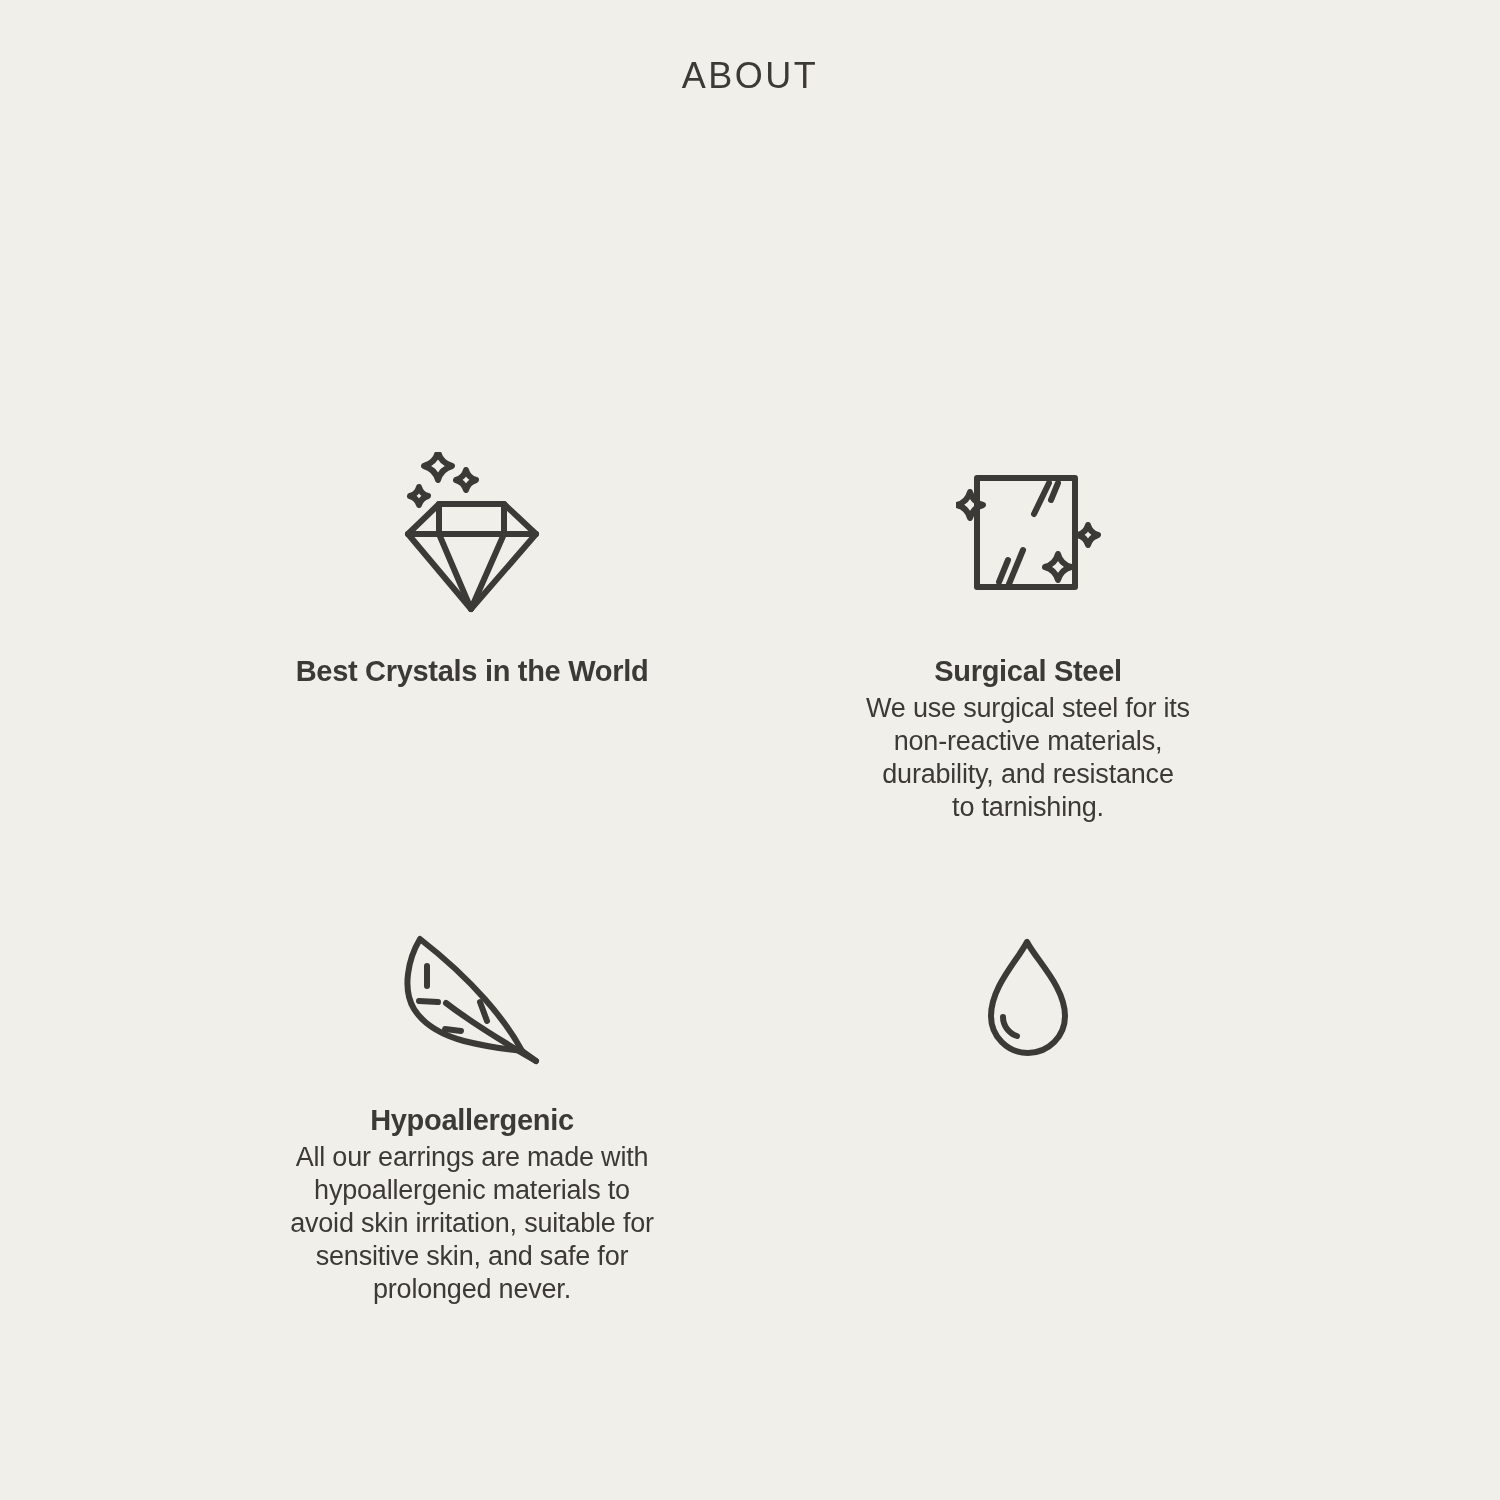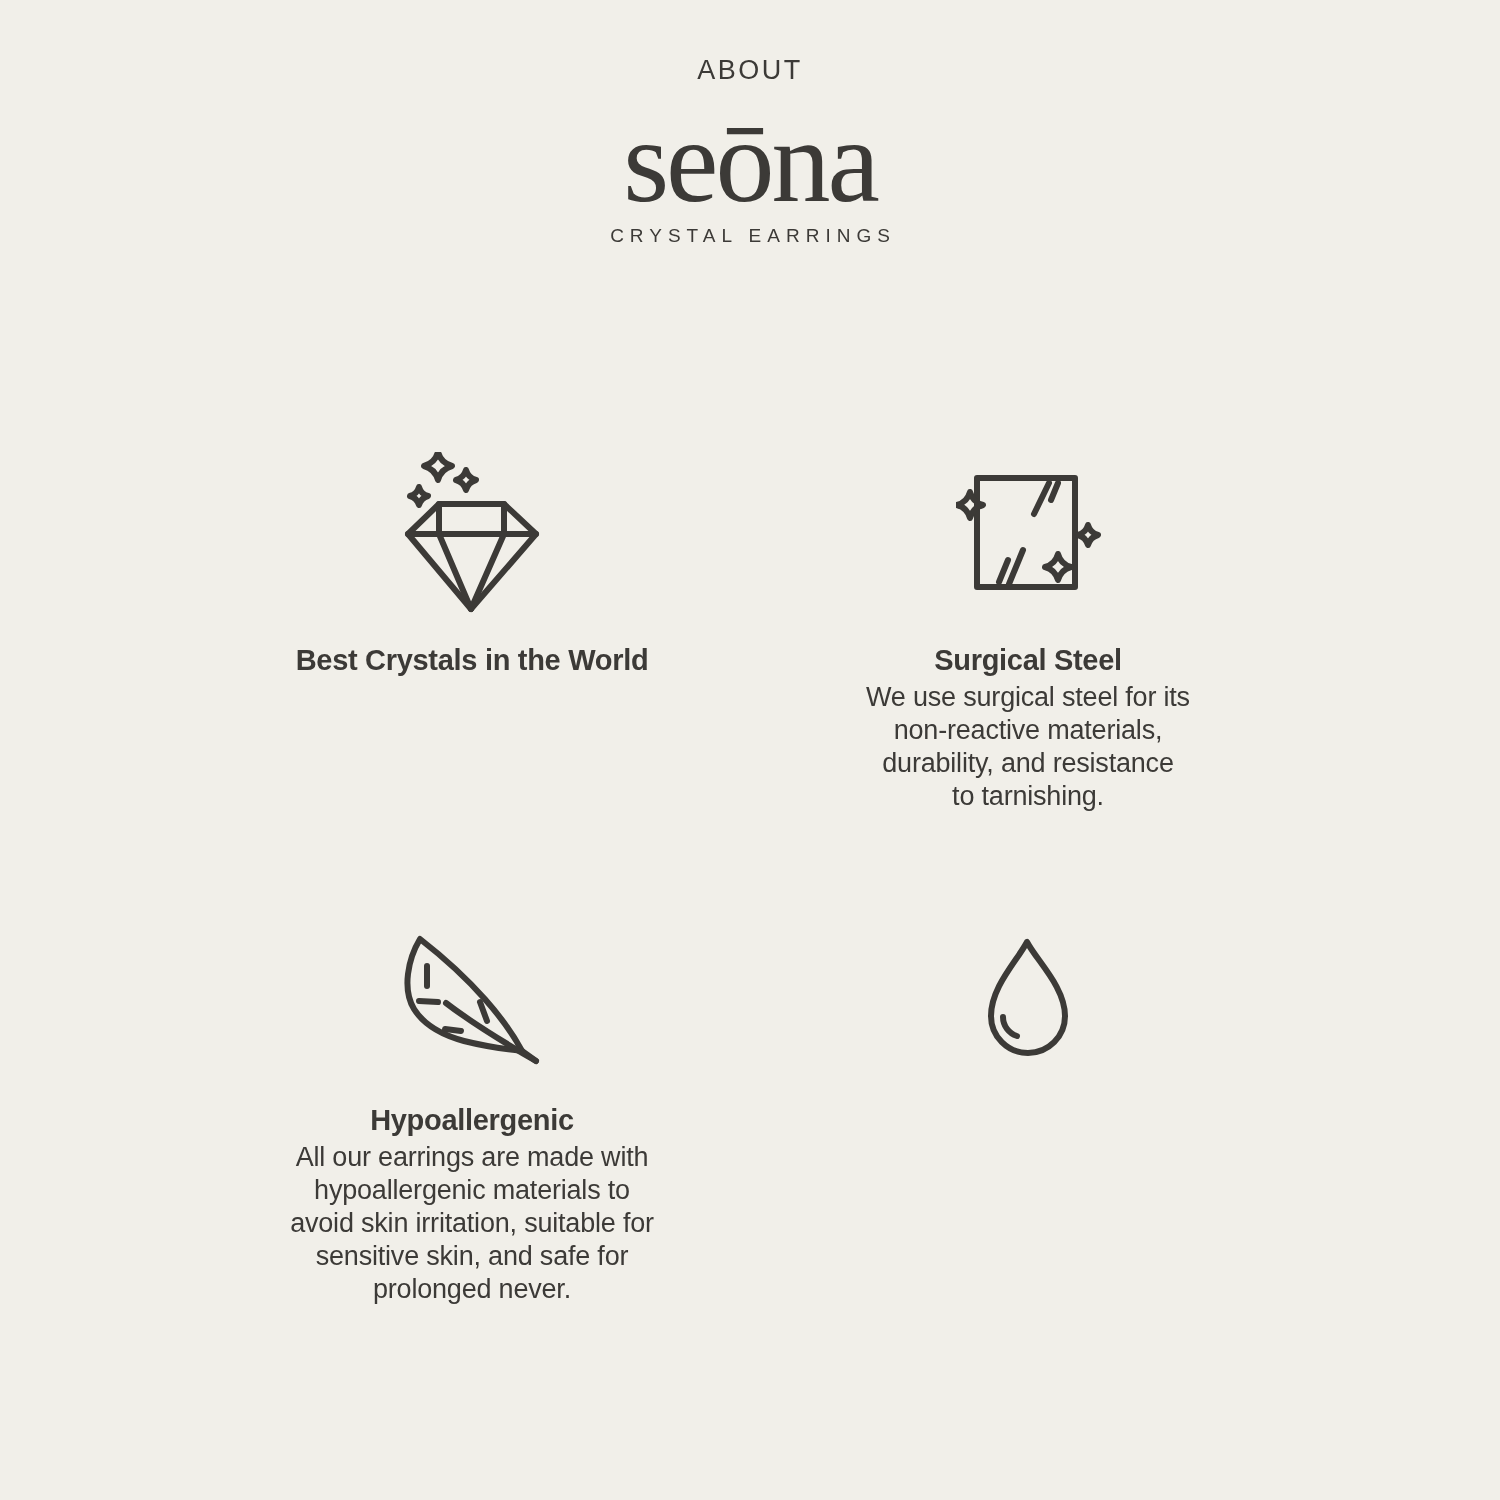--- a/index.html
+++ b/index.html
@@ -14,21 +14,21 @@
     font-family: "Liberation Sans", sans-serif;
     position: relative;
     overflow: hidden;
   }
   .canvas { position: absolute; inset: 0; }
 
   .eyebrow {
     position: absolute;
     top: 55px; left: 0; width: 100%;
     text-align: center;
-    font-size: 27px;
+    font-size: 36px;
     letter-spacing: 2.5px;
     font-weight: 400;
   }
 
   .brand {
     position: absolute;
     top: 103px; left: 0; width: 100%;
     text-align: center;
   }
   .brand-logo {
@@ -68,42 +68,38 @@
     color: var(--ink);
     display: block;
   }
 
   .feature-title {
     font-size: 29px;
     font-weight: 700;
     line-height: 36px;
     letter-spacing: -0.3px;
   }
-  .row-1 .feature-title { margin-top: 14px; }
+  .row-1 .feature-title { margin-top: 25px; }
   .row-2 .feature-title { margin-top: 34px; }
 
   .feature-body {
     margin-top: 3px;
     font-size: 27px;
     line-height: 33px;
     letter-spacing: -0.2px;
     white-space: pre-line;
   }
 </style>
 </head>
 <body>
 
 <div class="canvas">
 
   <div class="eyebrow">ABOUT</div>
 
-  <div class="brand">
-    <div class="brand-logo">seōna</div>
-    <div class="brand-tagline">CRYSTAL EARRINGS</div>
-  </div>
 
   <div class="feature row-1 col-left">
     <div class="icon-wrap">
       <svg width="138" height="162" viewBox="0 0 138 162" fill="none" stroke="currentColor" stroke-width="6" stroke-linejoin="round" stroke-linecap="round">
 
         <path d="M35,0 Q38,11 49,14 Q38,17 35,28 Q32,17 21,14 Q32,11 35,0 Z"></path>
         <path d="M63,18 Q65.2,25.8 73,28 Q65.2,30.2 63,38 Q60.8,30.2 53,28 Q60.8,25.8 63,18 Z"></path>
         <path d="M16,35 Q18,42 25,44 Q18,46 16,53 Q14,46 7,44 Q14,42 16,35 Z"></path>
 
         <path d="M5,82 L36,52 H101 L133,82 L68,157 Z"></path>

